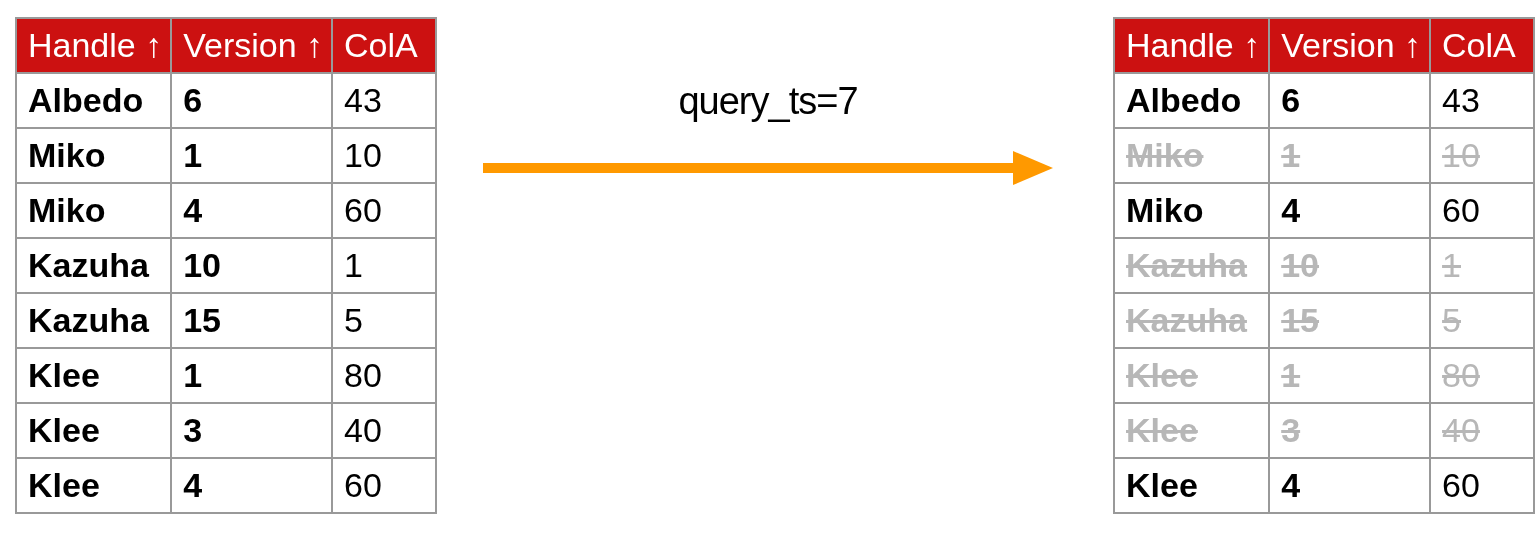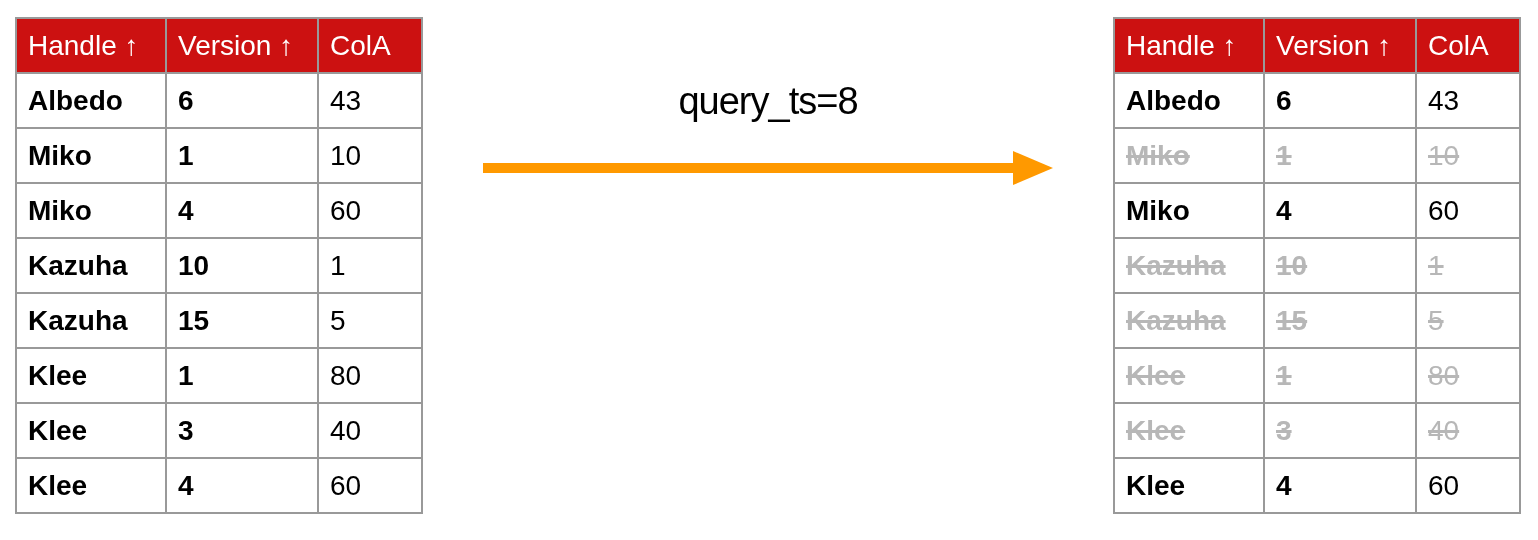--- a/index.html
+++ b/index.html
@@ -18,21 +18,21 @@
     top: 17px;
     table-layout: fixed;
   }
   #left-table  { left: 15px;  }
   #right-table { left: 1113px; }
 
   .vtable th, .vtable td {
     border: 2px solid #999999;
     height: 53px;
     padding: 0 8px 0 11px;
-    font-size: 28px;
+    font-size: 34px;
     text-align: left;
     vertical-align: middle;
     white-space: nowrap;
     overflow: hidden;
     background: #ffffff;
     color: #000000;
   }
   .vtable th {
     background: #cc1111;
     color: #ffffff;
@@ -123,21 +123,21 @@
       <td class="cell-cola">40</td>
     </tr>
     <tr>
       <td class="cell-handle">Klee</td>
       <td class="cell-version">4</td>
       <td class="cell-cola">60</td>
     </tr>
   </tbody>
 </table>
 
-<div class="transition-label">query_ts=8</div>
+<div class="transition-label">query_ts=7</div>
 <svg class="transition-arrow" viewBox="0 0 570 40" xmlns="http://www.w3.org/2000/svg">
   <line x1="0" y1="20" x2="532" y2="20" stroke="#ff9900" stroke-width="10"></line>
   <polygon points="530,3 570,20 530,37" fill="#ff9900"></polygon>
 </svg>
 
 <table class="vtable" id="right-table">
   <colgroup>
       <col class="col-handle">
       <col class="col-version">
       <col class="col-cola">

